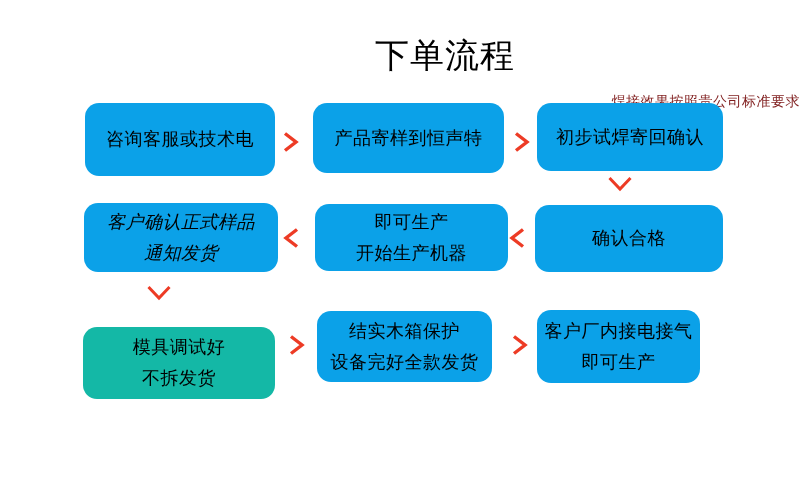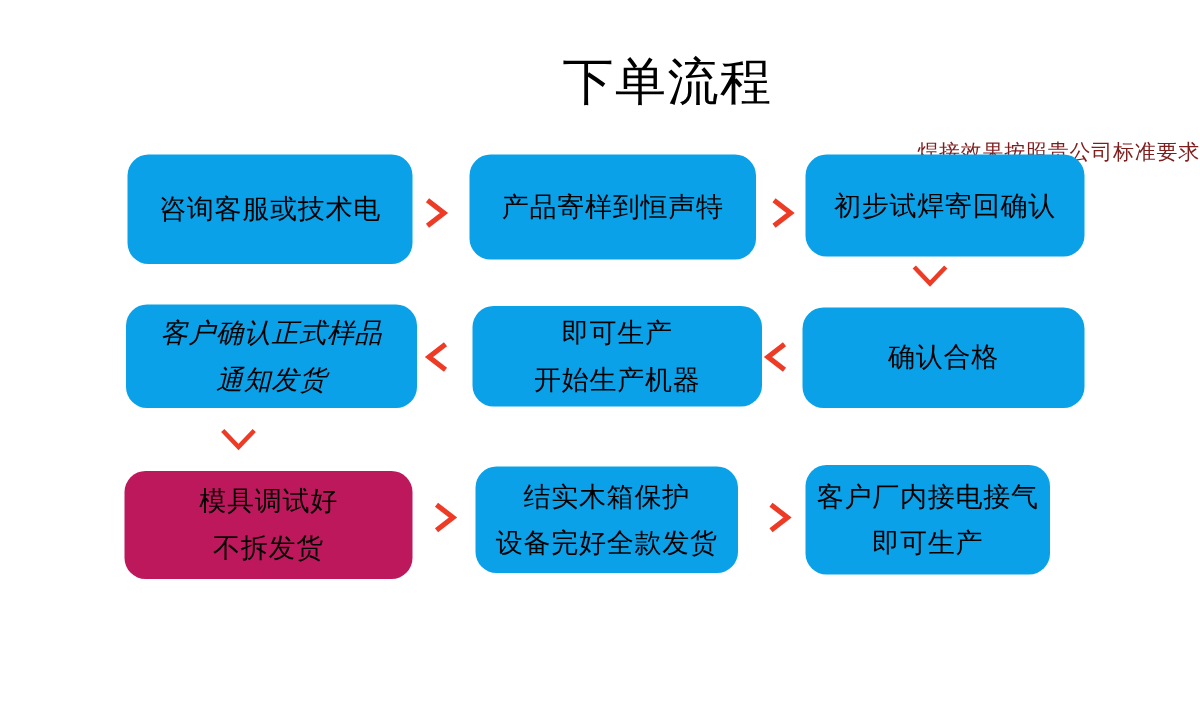--- a/index.html
+++ b/index.html
@@ -79,21 +79,21 @@
       <div class="flow-box-line" style="color: rgb(0, 0, 0);">确认合格</div>
     </div>
     <div class="flow-box" style="left: 315px; top: 204px; width: 193px; height: 67px; background: rgb(11, 161, 232);">
       <div class="flow-box-line" style="color: rgb(0, 0, 0);">即可生产</div>
       <div class="flow-box-line" style="color: rgb(0, 0, 0);">开始生产机器</div>
     </div>
     <div class="flow-box" style="left: 84px; top: 203px; width: 194px; height: 69px; background: rgb(11, 161, 232); font-style: italic;">
       <div class="flow-box-line" style="color: rgb(0, 0, 0);">客户确认正式样品</div>
       <div class="flow-box-line" style="color: rgb(0, 0, 0);">通知发货</div>
     </div>
-    <div class="flow-box" style="left: 83px; top: 314px; width: 192px; height: 72px; background: #be185d;">
+    <div class="flow-box" style="left: 83px; top: 327px; width: 192px; height: 72px; background: #14b8a6;">
       <div class="flow-box-line" style="color: rgb(0, 0, 0);">模具调试好</div>
       <div class="flow-box-line" style="color: rgb(0, 0, 0);">不拆发货</div>
     </div>
     <div class="flow-box" style="left: 317px; top: 311px; width: 175px; height: 71px; background: rgb(11, 161, 232);">
       <div class="flow-box-line" style="color: rgb(0, 0, 0);">结实木箱保护</div>
       <div class="flow-box-line" style="color: rgb(0, 0, 0);">设备完好全款发货</div>
     </div>
     <div class="flow-box" style="left: 537px; top: 310px; width: 163px; height: 73px; background: rgb(11, 161, 232);">
       <div class="flow-box-line" style="color: rgb(0, 0, 0);">客户厂内接电接气</div>
       <div class="flow-box-line" style="color: rgb(0, 0, 0);">即可生产</div>

